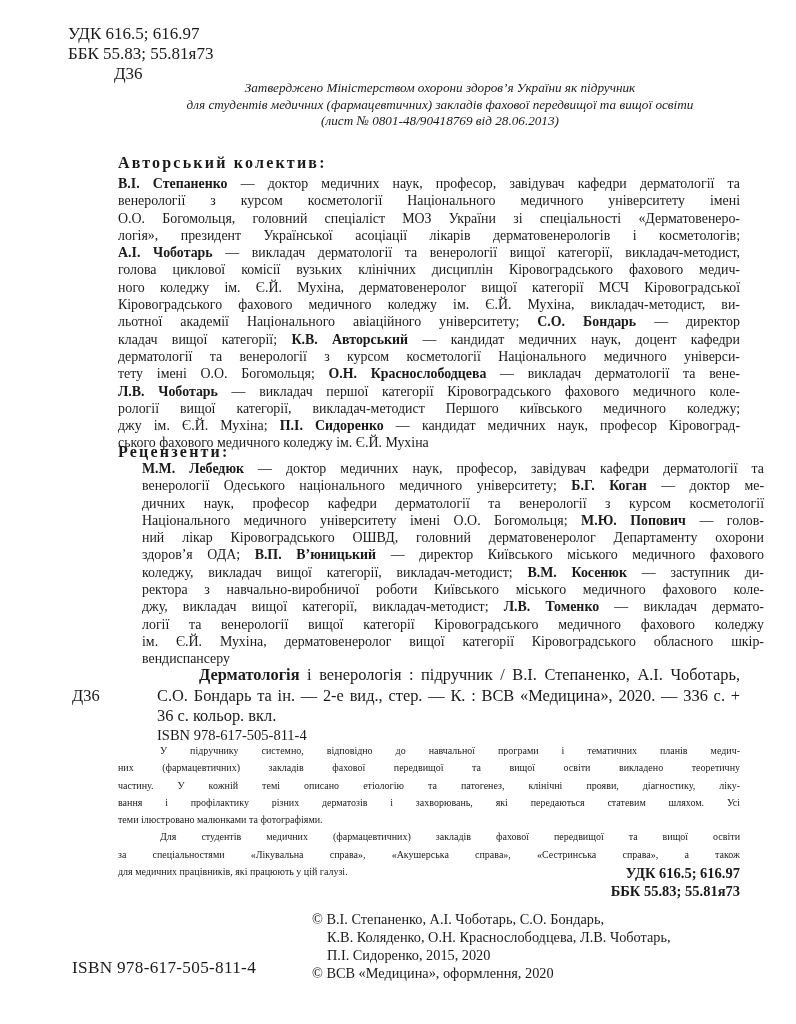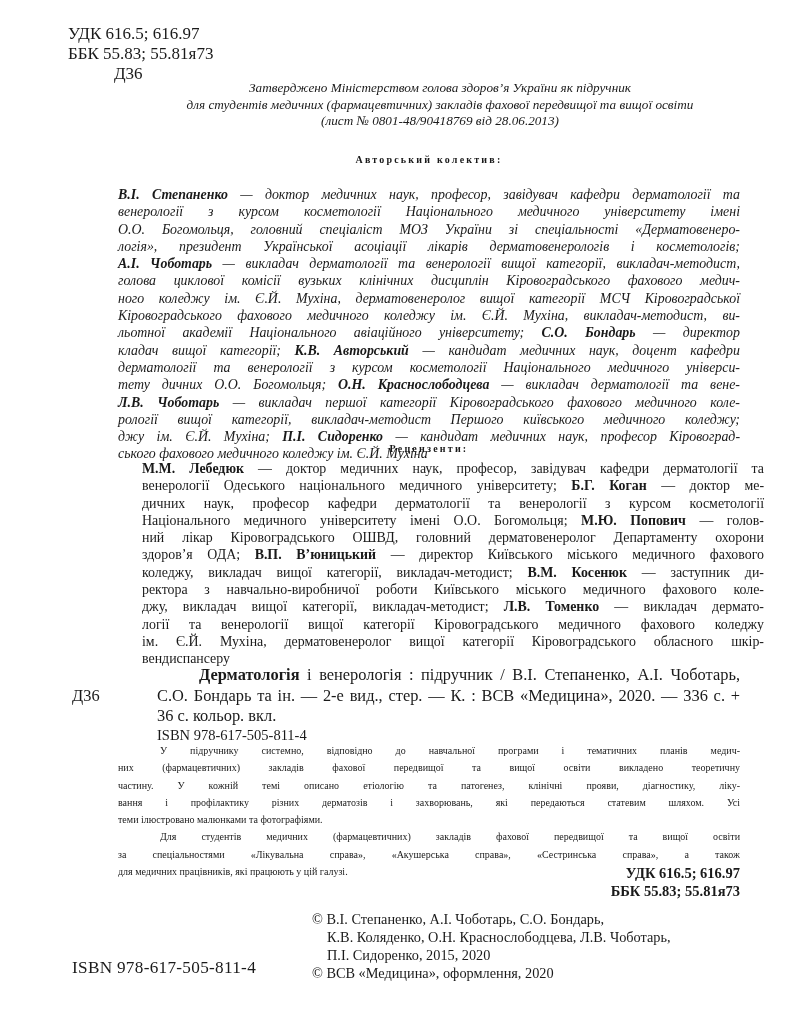--- a/index.html
+++ b/index.html
@@ -5,22 +5,22 @@
   html, body { margin:0; padding:0; background:#ffffff; }
   body { width:796px; height:1024px; position:relative; overflow:hidden;
          font-family:"Liberation Serif","DejaVu Serif",serif; color:#1a1a1a; }
   .abs { position:absolute; }
   .codes { left:68px; top:24px; font-size:17px; line-height:20px; }
   .codes div { white-space:nowrap; }
   .codes .d36 { padding-left:46px; }
   .approval { left:140px; width:600px; top:80px; font-style:italic; font-size:13.2px;
               line-height:16.5px; text-align:center; }
   .approval div { white-space:nowrap; }
-  .section-head { left:118px; width:622px; text-align:center; font-weight:bold;
-                  font-size:10px; letter-spacing:2.2px; }
+  .section-head { left:118px; width:622px; text-align:left; font-weight:bold;
+                  font-size:16px; letter-spacing:2.2px; }
   .para { left:118px; width:622px; font-size:13.9px; line-height:17.3px;
           text-align:justify; hyphens:manual; }
   .para b { font-weight:bold; }
   .line { display:block; text-align:justify; text-align-last:justify; white-space:nowrap; }
   .line.last { text-align-last:left; }
   .biblio { left:157px; width:583px; top:665px; font-size:16.4px; line-height:20.5px; }
   .d36-left { left:72px; top:686px; font-size:16.4px; }
   .isbn-inline { left:157px; top:727px; font-size:14.5px; }
   .abstract { left:118px; width:622px; top:742px; font-size:10px; line-height:17.3px; }
   .abstract .ind { padding-left:42px; }
@@ -33,39 +33,39 @@
 </head>
 <body>
 
 <div class="abs codes">
   <div>УДК 616.5; 616.97</div>
   <div>ББК 55.83; 55.81я73</div>
   <div class="d36">Д36</div>
 </div>
 
 <div class="abs approval">
-  <div>Затверджено Міністерством голова здоров’я України як підручник</div>
+  <div>Затверджено Міністерством охорони здоров’я України як підручник</div>
   <div>для студентів медичних (фармацевтичних) закладів фахової передвищої та вищої освіти</div>
   <div>(лист № 0801-48/90418769 від 28.06.2013)</div>
 </div>
 
 <div class="abs section-head" style="top:154px;">Авторський колектив:</div>
-<div class="abs para" style="top:186px;font-style:italic;">
+<div class="abs para" style="top:175px;">
     <span class="line"><b>В.І. Степаненко</b><span> — доктор медичних наук, професор, завідувач кафедри дерматології та</span></span>
     <span class="line"><span>венерології з курсом косметології Національного медичного університету імені</span></span>
     <span class="line"><span>О.О. Богомольця, головний спеціаліст МОЗ України зі спеціальності «Дерматовенеро-</span></span>
     <span class="line"><span>логія», президент Української асоціації лікарів дерматовенерологів і косметологів;</span></span>
     <span class="line"><b>А.І. Чоботарь</b><span> — викладач дерматології та венерології вищої категорії, викладач-методист,</span></span>
     <span class="line"><span>голова циклової комісії вузьких клінічних дисциплін Кіровоградського фахового медич-</span></span>
     <span class="line"><span>ного коледжу ім. Є.Й. Мухіна, дерматовенеролог вищої категорії МСЧ Кіровоградської</span></span>
     <span class="line"><span>Кіровоградського фахового медичного коледжу ім. Є.Й. Мухіна, викладач-методист, ви-</span></span>
     <span class="line"><span>льотної академії Національного авіаційного університету; </span><b>С.О. Бондарь</b><span> — директор</span></span>
     <span class="line"><span>кладач вищої категорії; </span><b>К.В. Авторський</b><span> — кандидат медичних наук, доцент кафедри</span></span>
     <span class="line"><span>дерматології та венерології з курсом косметології Національного медичного універси-</span></span>
-    <span class="line"><span>тету дичних О.О. Богомольця; </span><b>О.Н. Краснослободцева</b><span> — викладач дерматології та вене-</span></span>
+    <span class="line"><span>тету імені О.О. Богомольця; </span><b>О.Н. Краснослободцева</b><span> — викладач дерматології та вене-</span></span>
     <span class="line"><b>Л.В. Чоботарь</b><span> — викладач першої категорії Кіровоградського фахового медичного коле-</span></span>
     <span class="line"><span>рології вищої категорії, викладач-методист Першого київського медичного коледжу;</span></span>
     <span class="line"><span>джу ім. Є.Й. Мухіна; </span><b>П.І. Сидоренко</b><span> — кандидат медичних наук, професор Кіровоград-</span></span>
     <span class="line last"><span>ського фахового медичного коледжу ім. Є.Й. Мухіна</span></span>
   </div>
 
 <div class="abs section-head" style="top:443px;">Рецензенти:</div>
 <div class="abs para" style="top:460px;margin-left:24px;">
     <span class="line"><b>М.М. Лебедюк</b><span> — доктор медичних наук, професор, завідувач кафедри дерматології та</span></span>
     <span class="line"><span>венерології Одеського національного медичного університету; </span><b>Б.Г. Коган</b><span> — доктор ме-</span></span>

